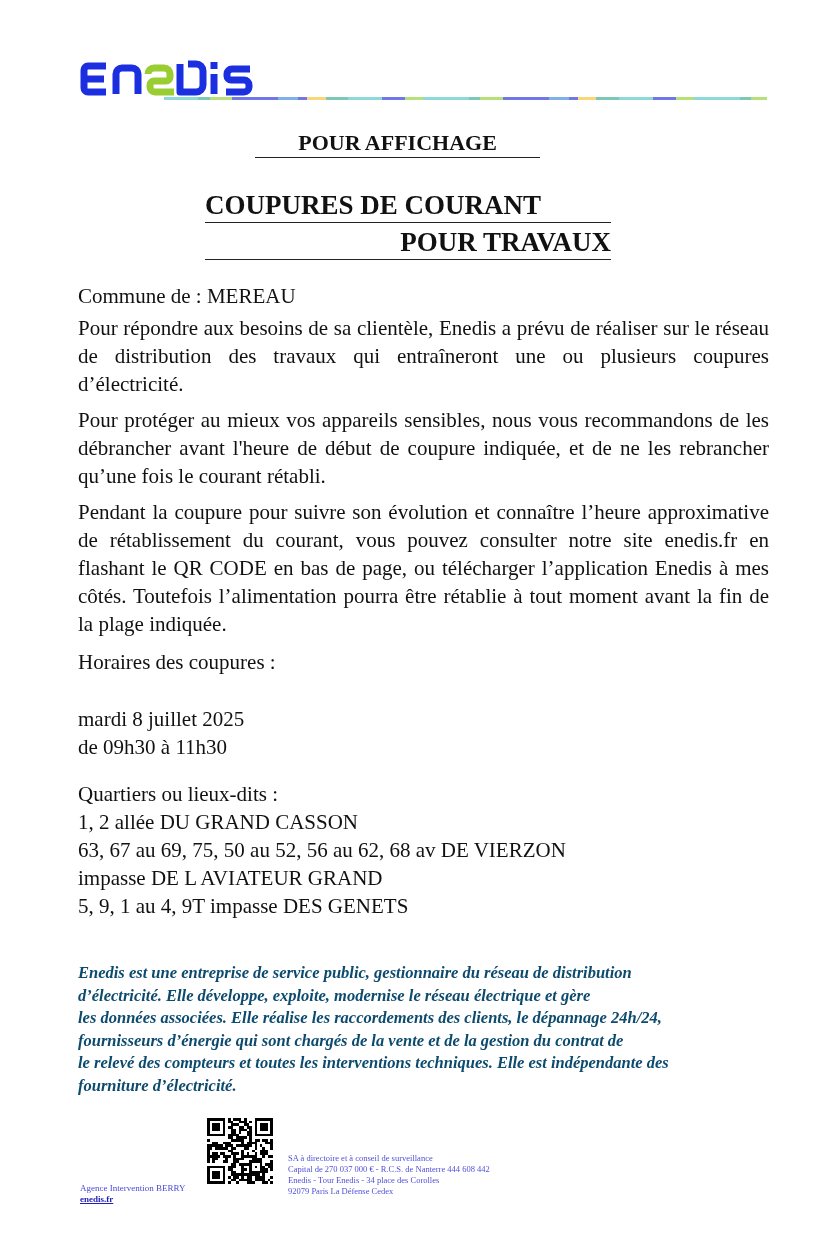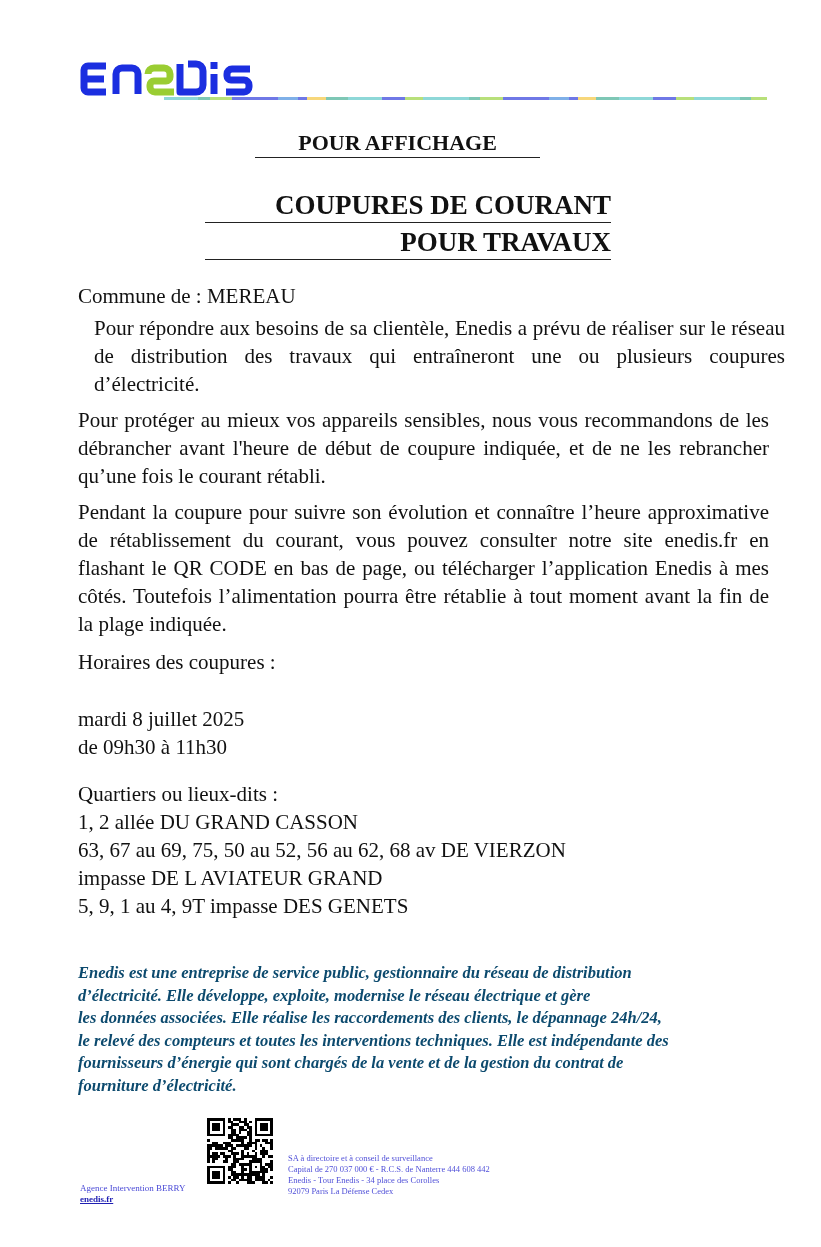--- a/index.html
+++ b/index.html
@@ -7,33 +7,33 @@
            font-family: "Liberation Serif", "DejaVu Serif", serif; color: #111; }
 
     .logo { position: absolute; left: 80px; top: 60px; width: 175px; height: 36px; }
     .stripe { position: absolute; left: 164px; top: 97px; width: 603px; height: 3px; display: flex; }
     .stripe span { display: block; height: 3px; }
 
     .affichage { position: absolute; left: 255px; top: 130px; width: 285px; text-align: center;
                  font-weight: bold; font-size: 22px; line-height: 26px; }
     .affichage-rule { position: absolute; left: 255px; top: 157px; width: 285px; height: 1px; background: #222; }
 
-    .title1 { position: absolute; left: 205px; top: 189px; width: 406px; text-align: right;
+    .title1 { position: absolute; left: 205px; top: 189px; width: 406px; text-align: left;
               font-weight: bold; font-size: 27px; line-height: 32px; }
     .title-rule1 { position: absolute; left: 205px; top: 222px; width: 406px; height: 1px; background: #222; }
     .title2 { position: absolute; left: 205px; top: 226px; width: 406px; text-align: right;
               font-weight: bold; font-size: 27px; line-height: 32px; }
     .title-rule2 { position: absolute; left: 205px; top: 259px; width: 406px; height: 1px; background: #222; }
 
     .body-text { position: absolute; left: 78px; width: 691px; font-size: 21px; line-height: 28px; }
     .just { text-align: justify; text-align-last: left; }
     p { margin: 0; }
 
     .commune { top: 282px; }
-    .para1 { top: 314px; margin-left: 16px; }
+    .para1 { top: 314px; }
     .para2 { top: 406px; }
     .para3 { top: 498px; }
     .horaires { top: 648px; }
     .date { top: 705px; }
     .time { top: 733px; }
     .quartiers { top: 780px; }
 
     .addr-list { list-style: none; margin: 0; padding: 0; }
     .addr-list li { line-height: 28px; }
 
@@ -119,22 +119,22 @@
     <li>63, 67 au 69, 75, 50 au 52, 56 au 62, 68 av DE VIERZON</li>
     <li>impasse DE L AVIATEUR GRAND</li>
     <li>5, 9, 1 au 4, 9T impasse DES GENETS</li>
   </ul>
 </div>
 
 <div class="footer-text">
   <div>Enedis est une entreprise de service public, gestionnaire du réseau de distribution</div>
   <div>d’électricité. Elle développe, exploite, modernise le réseau électrique et gère</div>
   <div>les données associées. Elle réalise les raccordements des clients, le dépannage 24h/24,</div>
+  <div>fournisseurs d’énergie qui sont chargés de la vente et de la gestion du contrat de</div>
   <div>le relevé des compteurs et toutes les interventions techniques. Elle est indépendante des</div>
-  <div>fournisseurs d’énergie qui sont chargés de la vente et de la gestion du contrat de</div>
   <div>fourniture d’électricité.</div>
 </div>
 
 <div class="agence">
   <div>Agence Intervention BERRY</div>
   <a>enedis.fr</a>
 </div>
 
 <svg class="qr" id="qr" viewBox="0 0 25 25" shape-rendering="crispEdges">
     <rect x="8" y="0" width="1" height="1" fill="#000"></rect>

